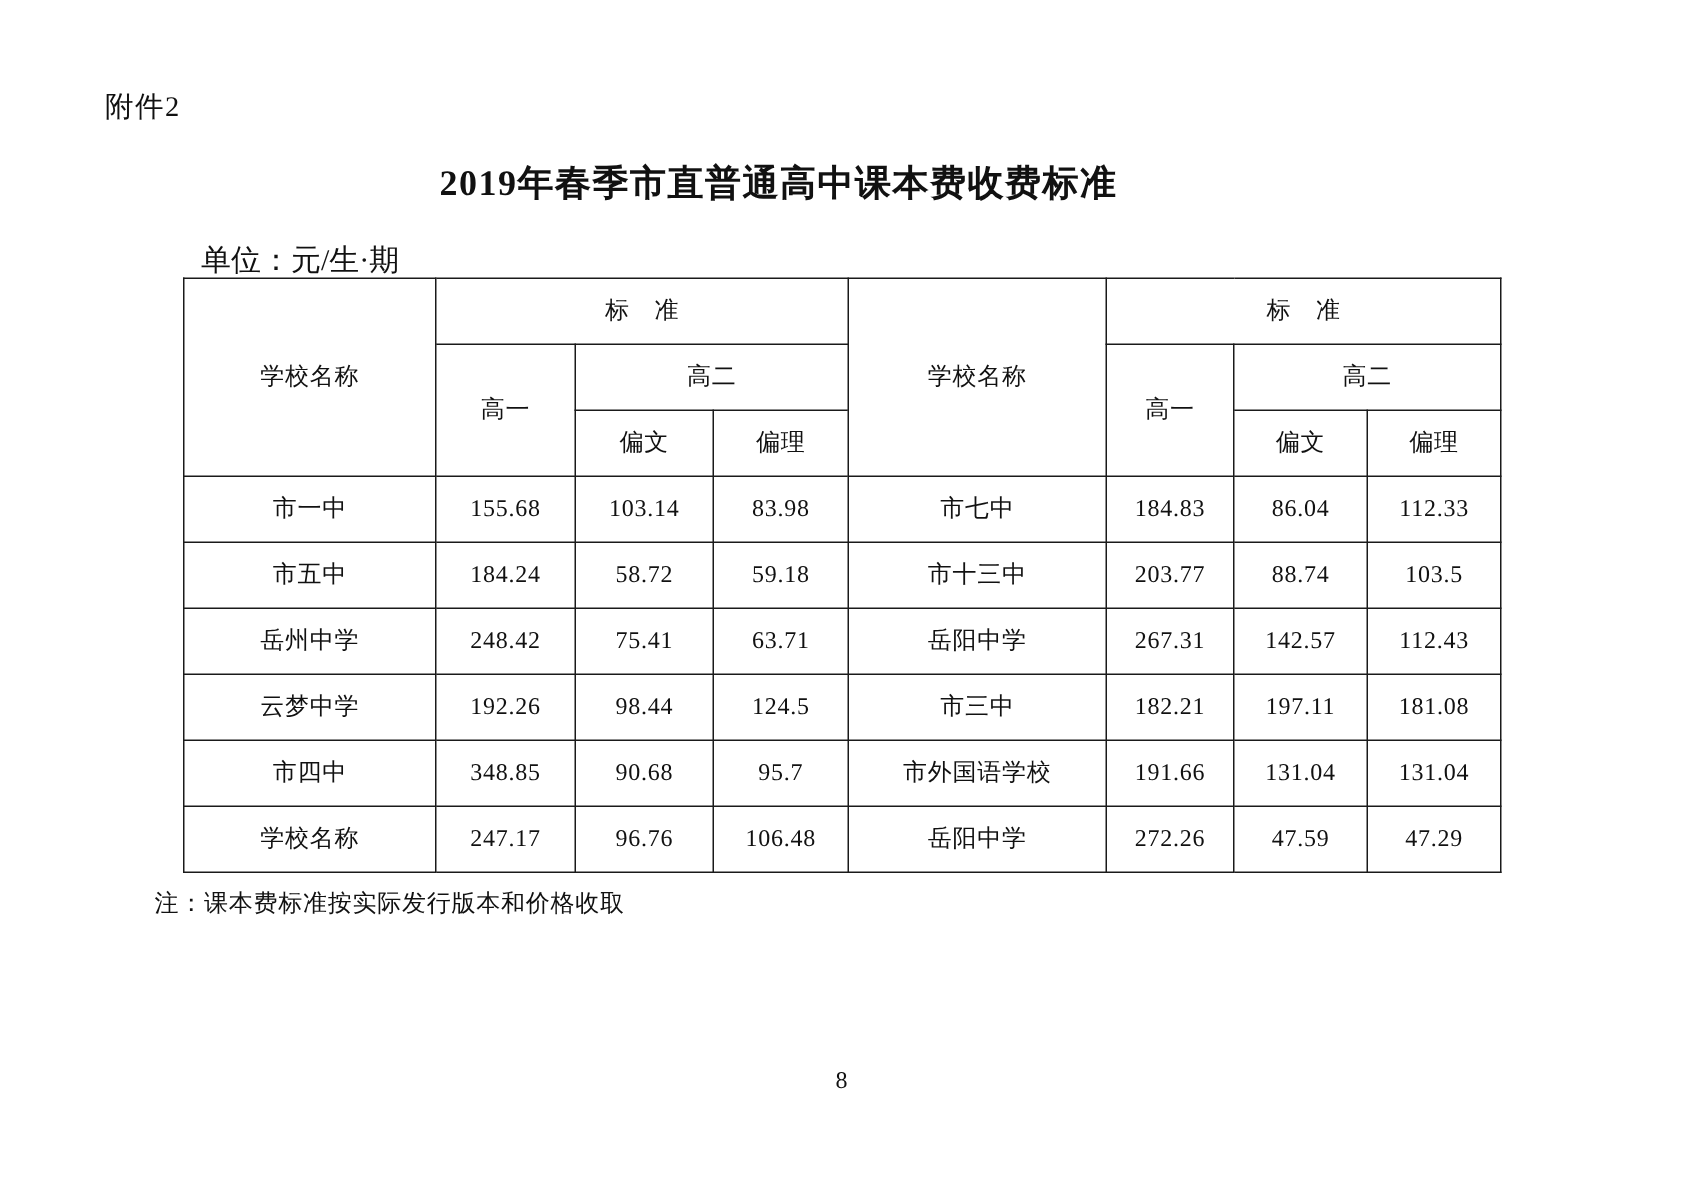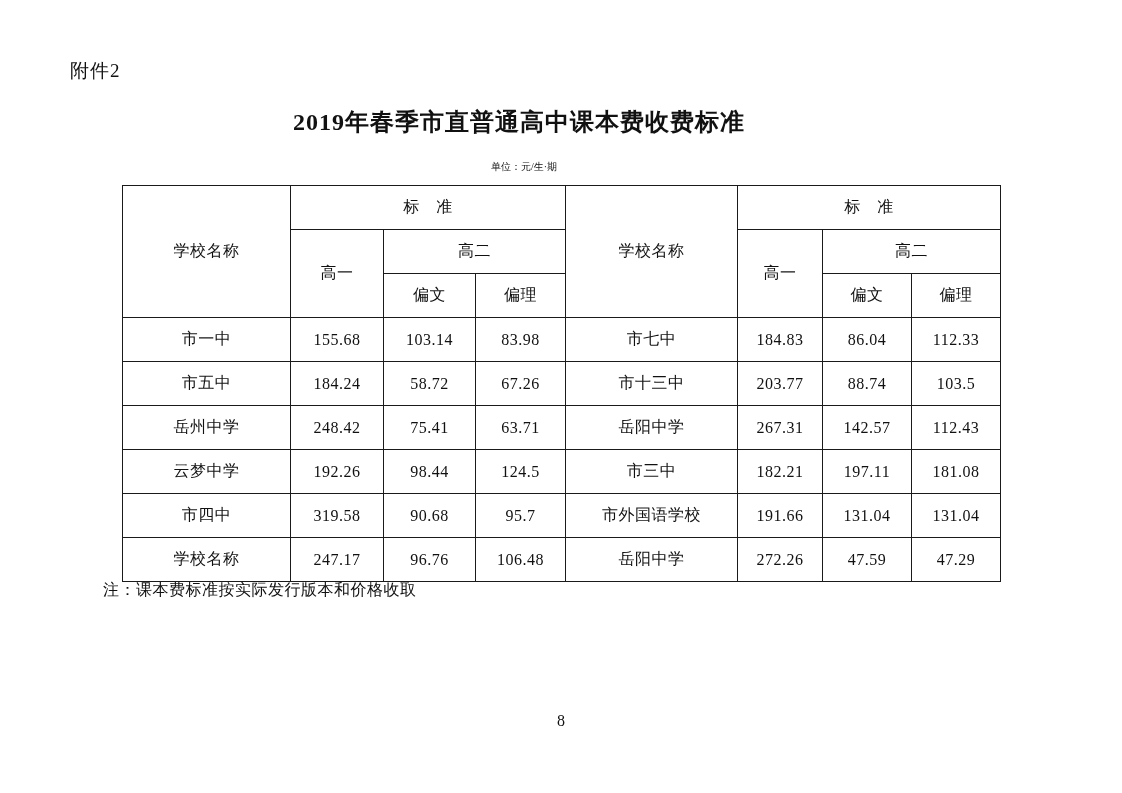--- a/index.html
+++ b/index.html
@@ -26,25 +26,25 @@
     left: 0;
     width: 1038px;
     text-align: center;
     font-size: 24px;
     font-weight: bold;
     letter-spacing: 1px;
   }
   .unit-label {
     position: absolute;
     top: 160px;
-    left: 122px;
+    left: 134px;
     width: 878px;
-    text-align: center;
+    text-align: left;
     padding-right: 74px;
-    font-size: 10px;
+    font-size: 20px;
   }
   table.fee-table {
     position: absolute;
     left: 122px;
     top: 185px;
     width: 878px;
     border-collapse: collapse;
     table-layout: fixed;
     font-size: 16px;
   }
@@ -54,21 +54,21 @@
     text-align: center;
     vertical-align: middle;
     font-weight: normal;
     padding: 0 2px;
     letter-spacing: 0.5px;
   }
   table.fee-table tr { height: 44px; }
   .note-text {
     position: absolute;
     left: 103px;
-    top: 580px;
+    top: 592px;
     font-size: 16px;
     letter-spacing: 0.5px;
   }
   .page-number {
     position: absolute;
     top: 712px;
     left: 0;
     width: 1122px;
     text-align: center;
     font-size: 16px;
@@ -120,21 +120,21 @@
     <td>83.98</td>
     <td>市七中</td>
     <td>184.83</td>
     <td>86.04</td>
     <td>112.33</td>
   </tr>
   <tr>
     <td>市五中</td>
     <td>184.24</td>
     <td>58.72</td>
-    <td>67.26</td>
+    <td>59.18</td>
     <td>市十三中</td>
     <td>203.77</td>
     <td>88.74</td>
     <td>103.5</td>
   </tr>
   <tr>
     <td>岳州中学</td>
     <td>248.42</td>
     <td>75.41</td>
     <td>63.71</td>
@@ -148,21 +148,21 @@
     <td>192.26</td>
     <td>98.44</td>
     <td>124.5</td>
     <td>市三中</td>
     <td>182.21</td>
     <td>197.11</td>
     <td>181.08</td>
   </tr>
   <tr>
     <td>市四中</td>
-    <td>319.58</td>
+    <td>348.85</td>
     <td>90.68</td>
     <td>95.7</td>
     <td>市外国语学校</td>
     <td>191.66</td>
     <td>131.04</td>
     <td>131.04</td>
   </tr>
   <tr>
     <td>学校名称</td>
     <td>247.17</td>

